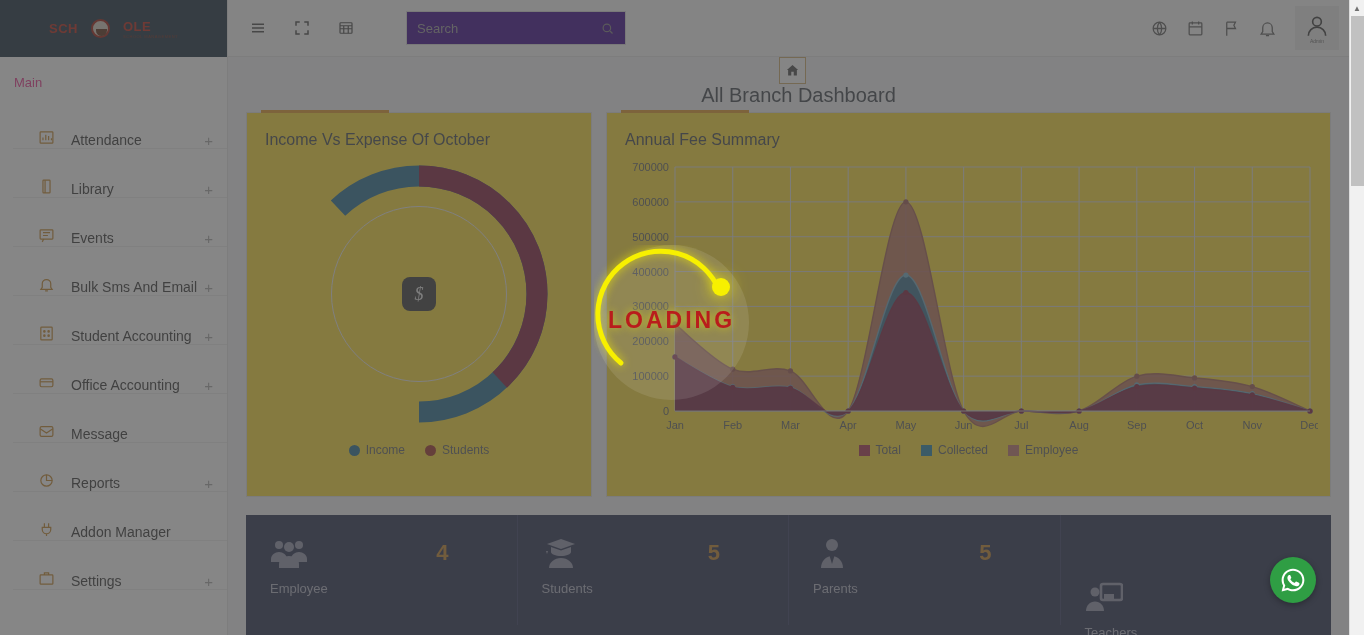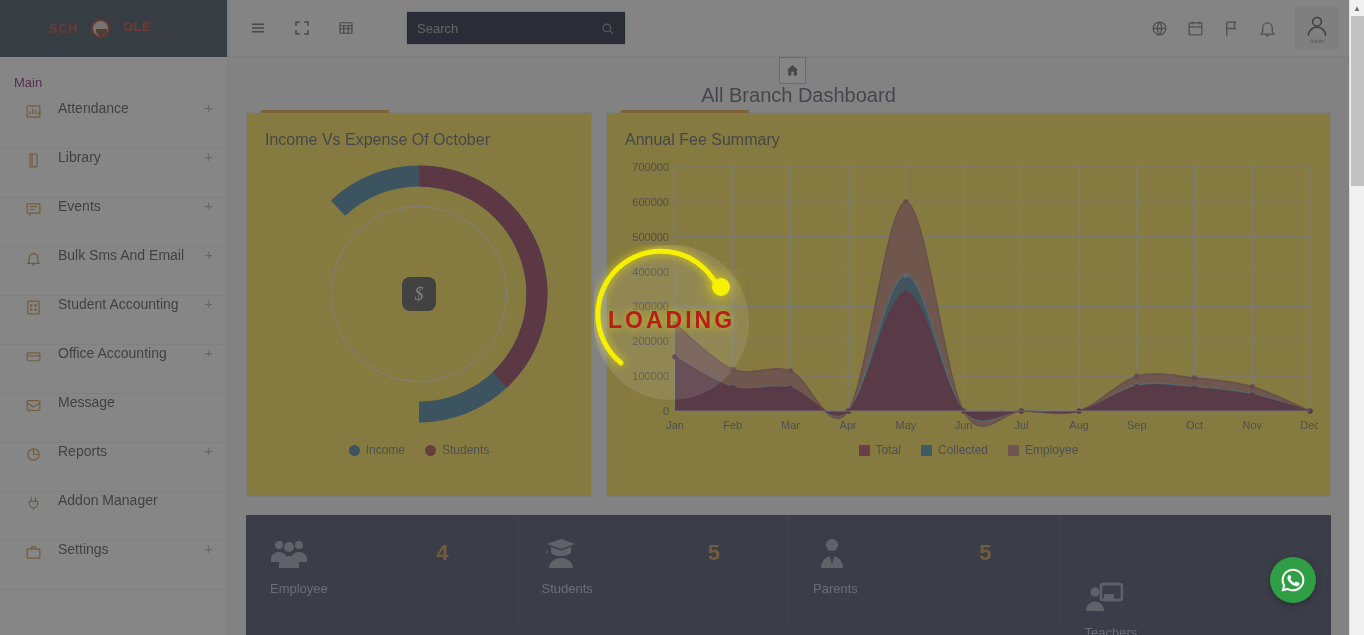--- a/index.html
+++ b/index.html
@@ -36,28 +36,29 @@
     background:#d8cfc2; border:2px solid #a93226;
     display:inline-block; position:relative;
   }
   .logo-mark:after{
     content:""; position:absolute; left:3px; top:8px; width:11px; height:7px;
     background:#6b3f2a; border-radius:0 0 6px 6px;
   }
   .logo-sub { font-size:4px; color:#7a3b2e; text-align:center; letter-spacing:0.5px; }
 
   #side-main-label {
-    padding:18px 0 10px 14px; font-size:13px; color:#701a75;
+    padding:18px 0 10px 14px; font-size:13px; color:#ec4899;
   }
   .nav-item {
-    display:flex; align-items:flex-start; height:49px;
+    display:flex; align-items:flex-end; height:49px;
     padding:0 14px 0 22px;
     border-bottom:1px solid #efefef;
     cursor:pointer;
     position:relative;
+    margin-left:13px;
   }
   .nav-ic {
     width:22px; height:22px; margin-right:14px;
     display:flex; align-items:center; justify-content:center;
     color:#c99240;
     flex:0 0 22px;
   }
   .nav-ic svg { width:17px; height:17px; display:block; }
   .nav-label { font-size:14px; color:#4a4a4a; flex:1; }
   .nav-plus { color:#b0b0b0; font-size:15px; line-height:1; }
@@ -71,21 +72,21 @@
   .hdr-btn {
     width:32px; height:32px; margin-left:12px;
     display:flex; align-items:center; justify-content:center;
     color:#5b5b5b; cursor:pointer; border-radius:3px;
   }
   .hdr-btn:first-child { margin-left:14px; }
   .hdr-btn svg { width:18px; height:18px; display:block; }
 
   #search-box {
     margin-left:44px; width:220px; height:34px;
-    border:1px solid #dcdcdc; background:#0f172a;
+    border:1px solid #dcdcdc; background:#4c1d95;
     display:flex; align-items:center; padding:0 10px;
   }
   #search-input {
     border:0; outline:0; background:transparent; flex:1;
     font-size:13px; color:#9a9a9a; font-family:"Liberation Sans", sans-serif;
   }
   #search-input::placeholder { color:#a5a5a5; }
   .search-mag { color:#8d8d8d; display:flex; }
   .search-mag svg { width:15px; height:15px; }
 

